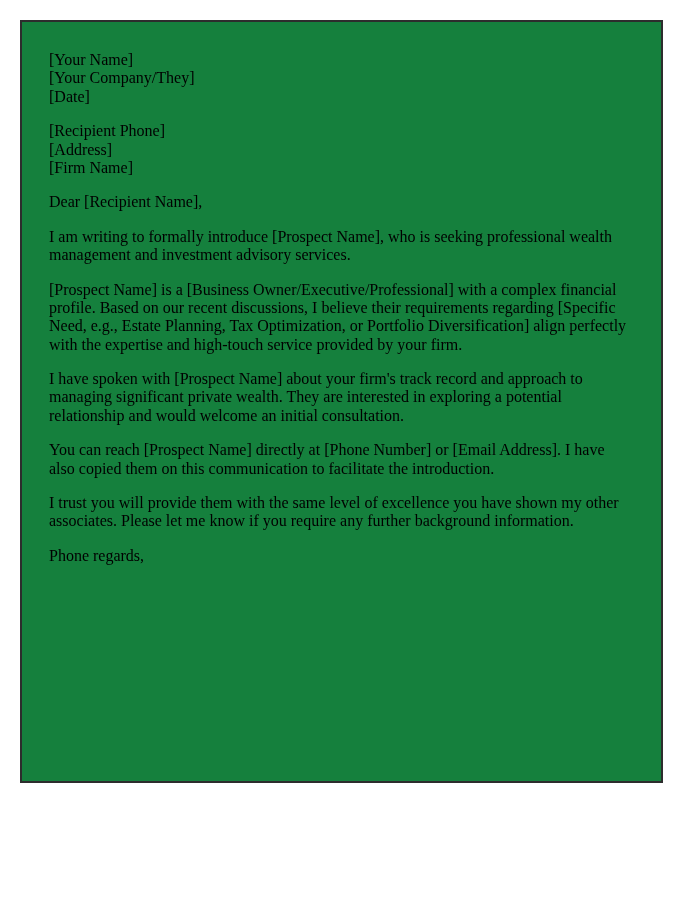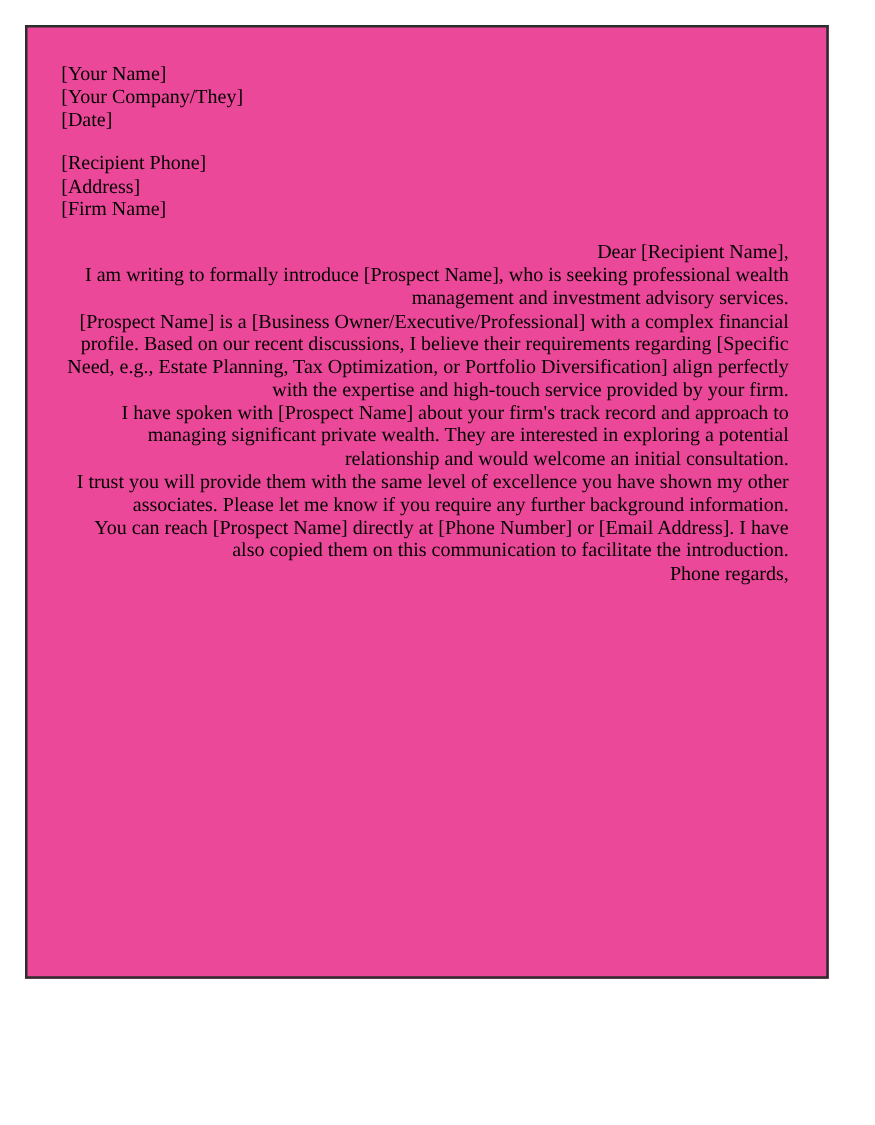--- a/index.html
+++ b/index.html
@@ -15,35 +15,34 @@
     overflow: hidden;
   }
   .page-frame {
     position: absolute;
     left: 20px;
     top: 20px;
     width: 643px;
     height: 763px;
     box-sizing: border-box;
     border: 2px solid #2d2d2d;
-    background: #ec4899;
+    background: #15803d;
     padding: 13px 24px 13px 27px;
     font-family: "Liberation Serif", "DejaVu Serif", serif;
     font-size: 16px;
     line-height: 1.15;
     color: #000000;
   }
   .block {
     margin: 16px 0;
     max-width: 582px;
   }
   .para {
-    margin: 0 0;
+    margin: 16px 0;
     max-width: 582px;
-    text-align: right;
   }
   .line {
     display: block;
   }
 </style>
 </head>
 <body>
 
 <div class="canvas">
   <div class="page-frame">
@@ -58,19 +57,19 @@
       <span class="line">[Recipient Phone]</span>
       <span class="line">[Address]</span>
       <span class="line">[Firm Name]</span>
     </div>
 
     <p class="para">Dear [Recipient Name],</p>
 
     <p class="para">I am writing to formally introduce [Prospect Name], who is seeking professional wealth management and investment advisory services.</p>
     <p class="para">[Prospect Name] is a [Business Owner/Executive/Professional] with a complex financial profile. Based on our recent discussions, I believe their requirements regarding [Specific Need, e.g., Estate Planning, Tax Optimization, or Portfolio Diversification] align perfectly with the expertise and high-touch service provided by your firm.</p>
     <p class="para">I have spoken with [Prospect Name] about your firm's track record and approach to managing significant private wealth. They are interested in exploring a potential relationship and would welcome an initial consultation.</p>
+    <p class="para">You can reach [Prospect Name] directly at [Phone Number] or [Email Address]. I have also copied them on this communication to facilitate the introduction.</p>
     <p class="para">I trust you will provide them with the same level of excellence you have shown my other associates. Please let me know if you require any further background information.</p>
-    <p class="para">You can reach [Prospect Name] directly at [Phone Number] or [Email Address]. I have also copied them on this communication to facilitate the introduction.</p>
 
     <p class="para">Phone regards,</p>
 
   </div>
 </div>
 
 </body></html>

